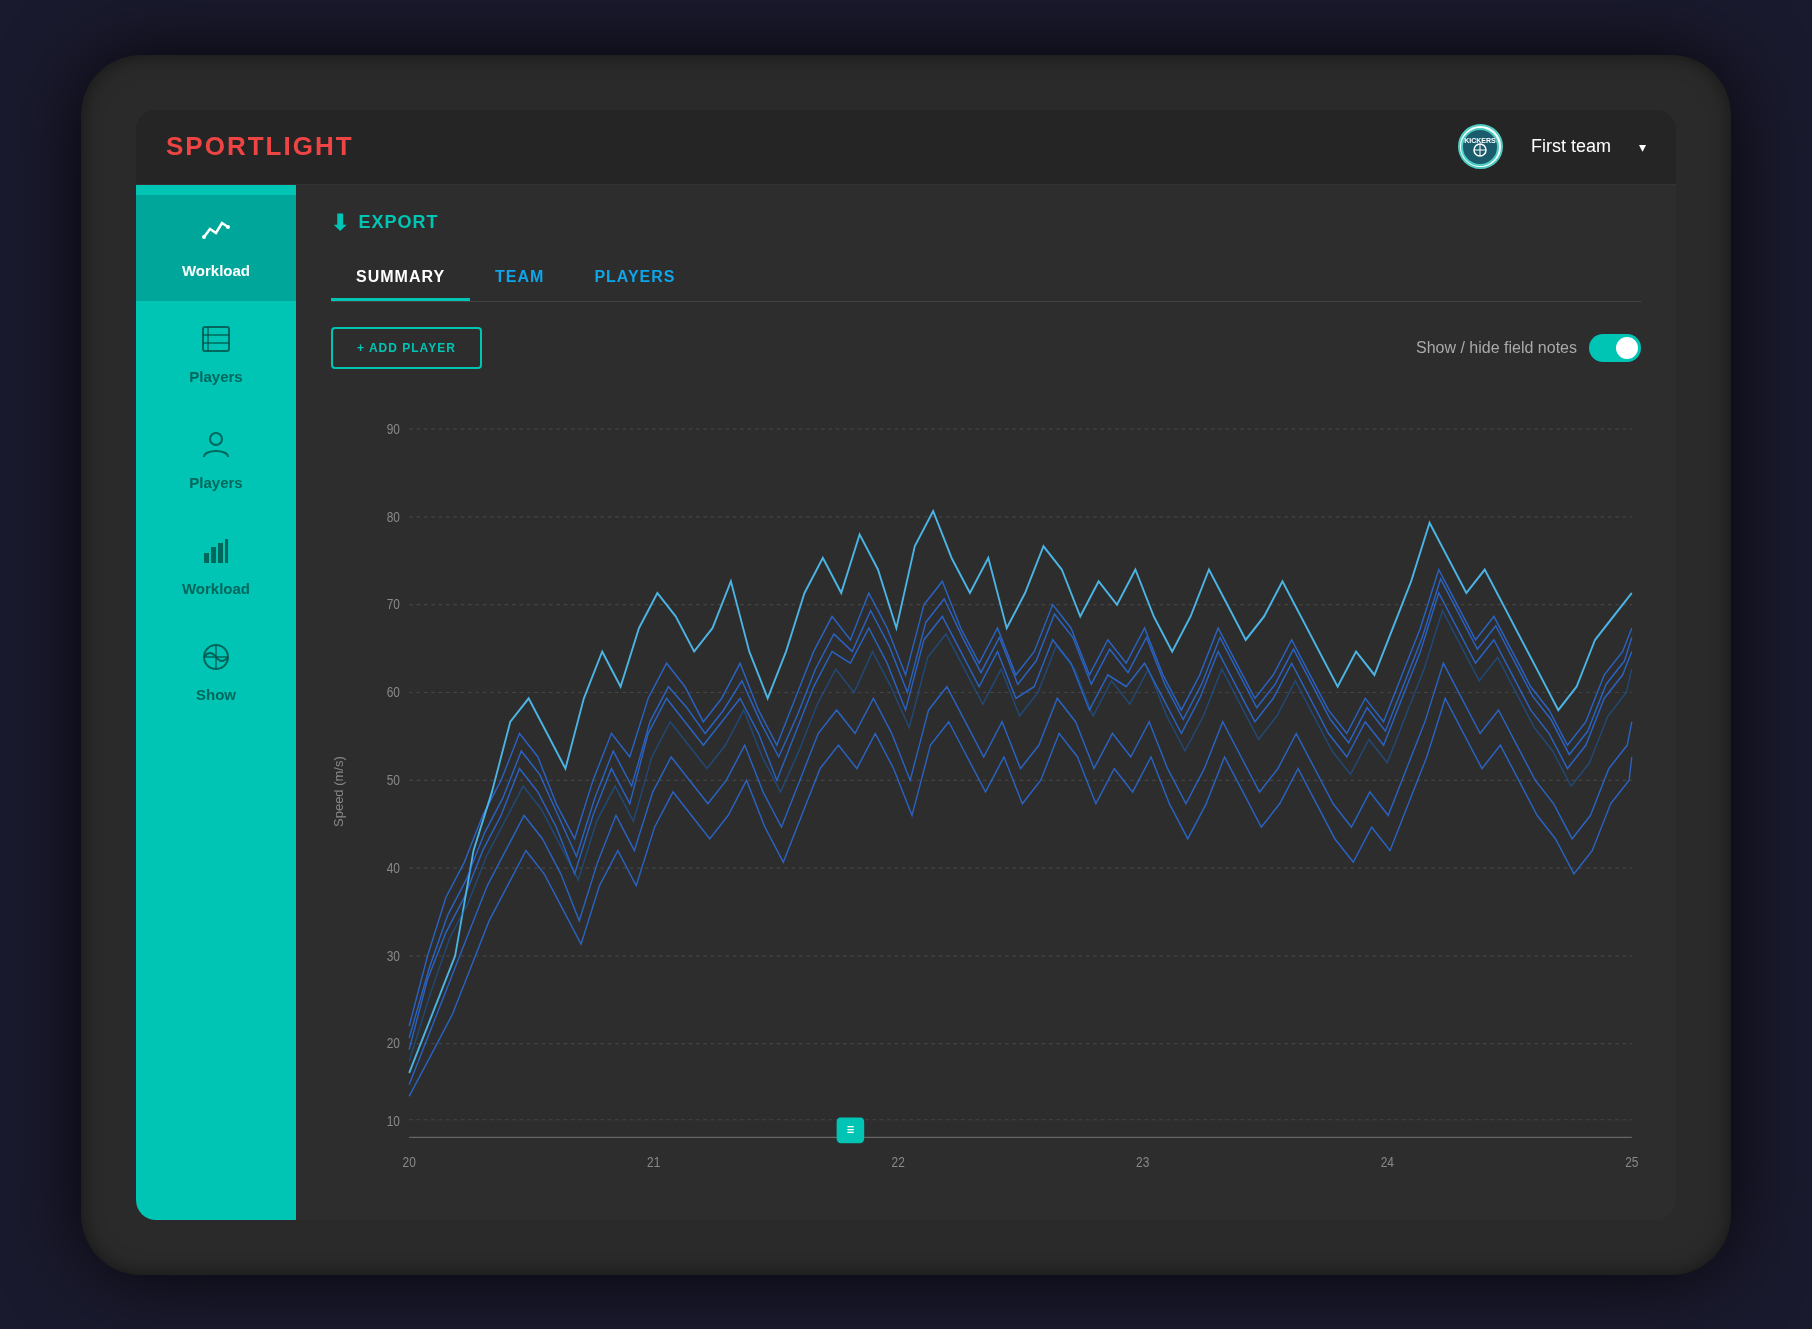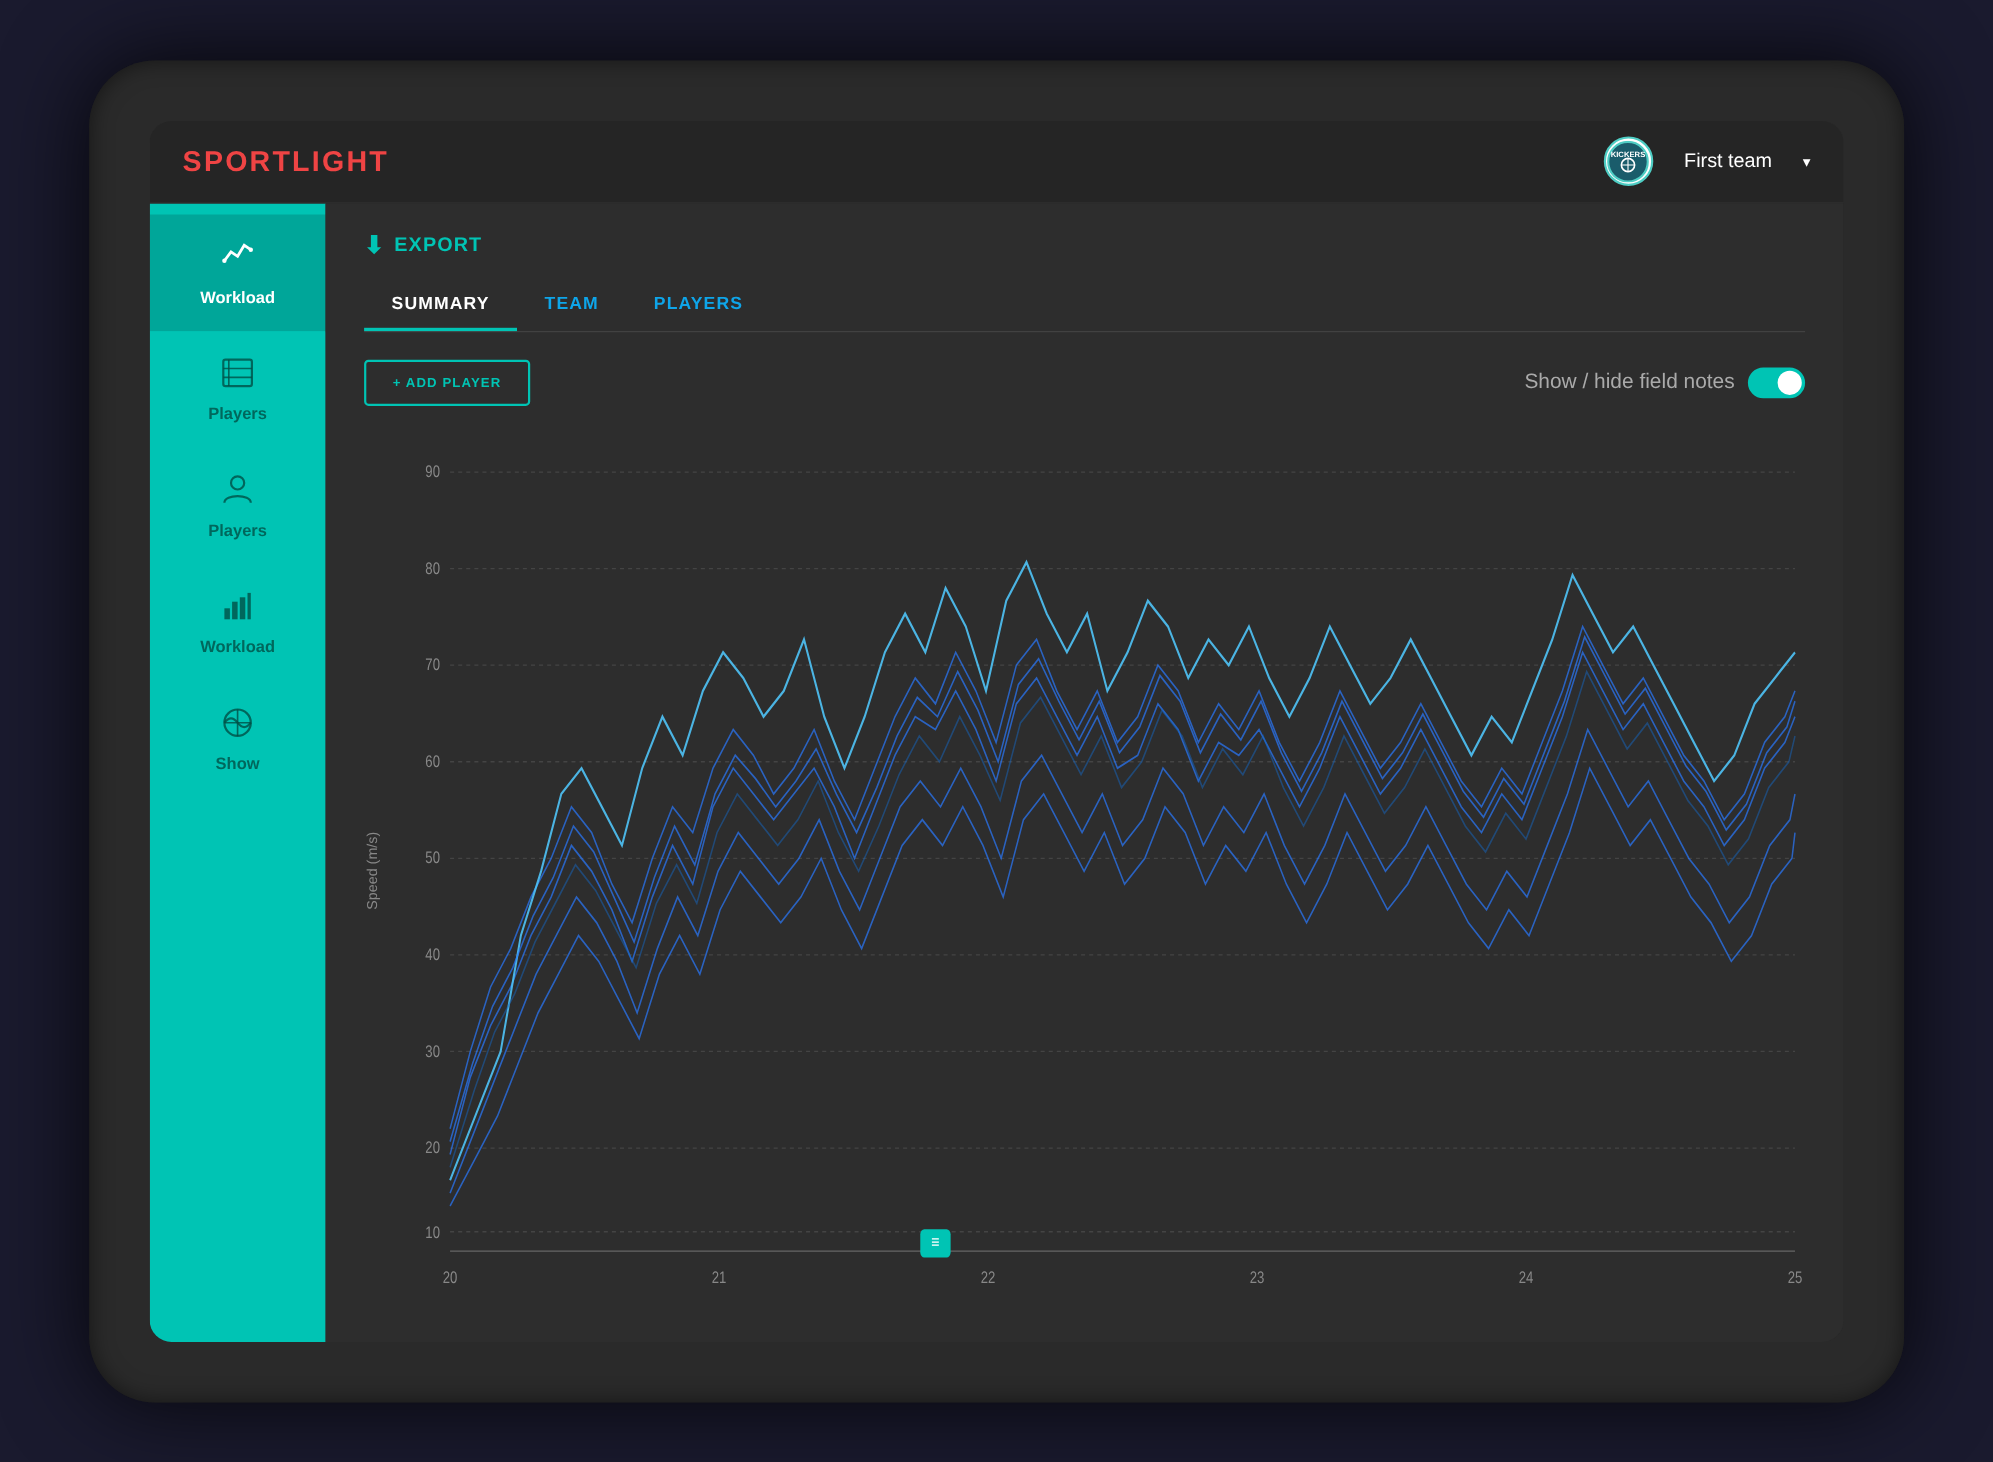--- a/index.html
+++ b/index.html
@@ -235,21 +235,21 @@
     }
 
     .show-notes-row {
       display: flex;
       align-items: center;
       gap: 12px;
     }
 
     .show-notes-label {
       color: #aaa;
-      font-size: 19px;
+      font-size: 16px;
     }
 
     .toggle {
       width: 52px;
       height: 28px;
       background: #00c4b4;
       border-radius: 14px;
       position: relative;
       cursor: pointer;
     }

